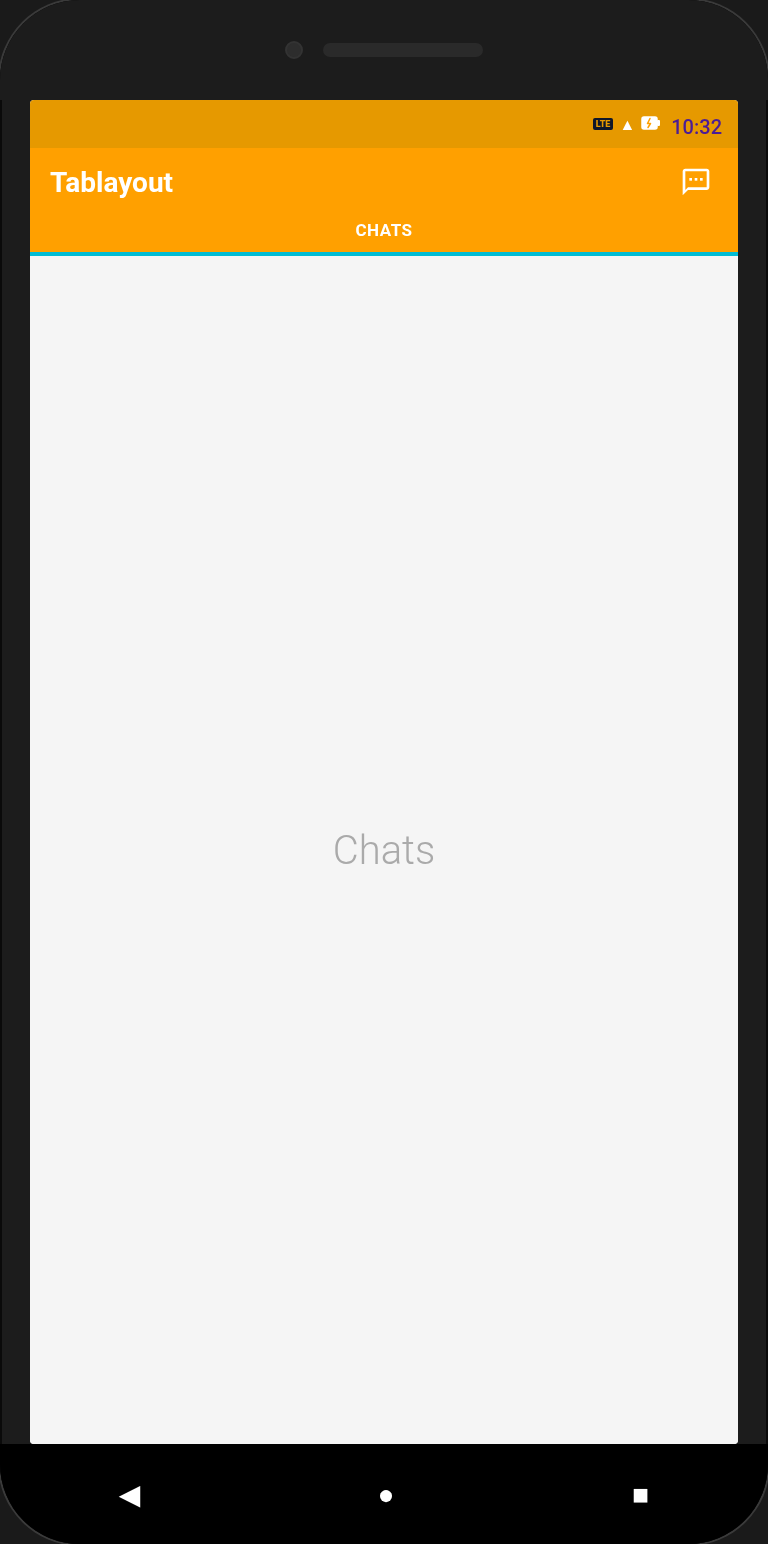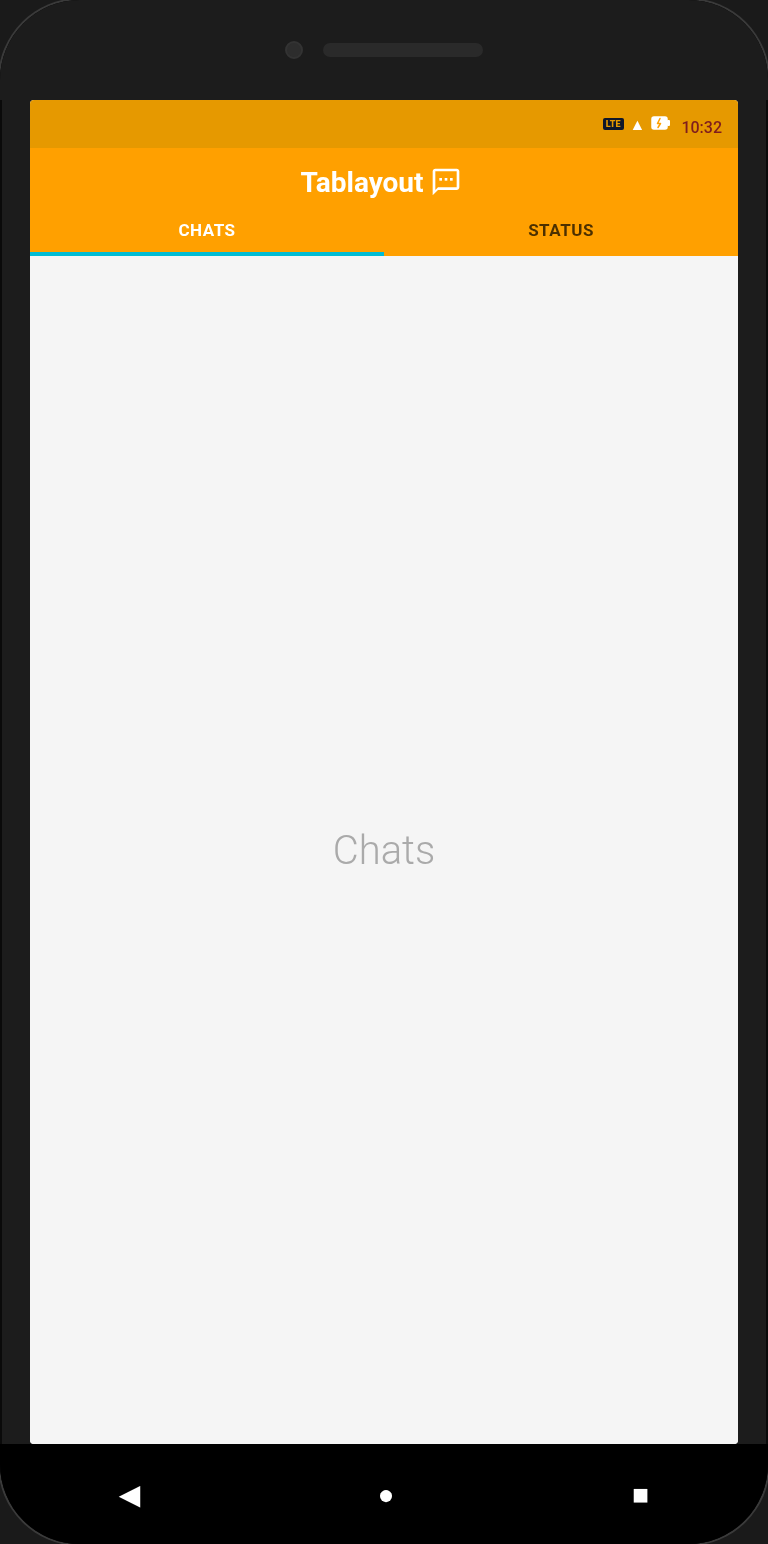--- a/index.html
+++ b/index.html
@@ -128,34 +128,34 @@
       color: white;
       font-size: 16px;
     }
 
     .battery-icon {
       color: white;
       font-size: 18px;
     }
 
     .time-text {
-      color: #7f1d1d;
-      font-size: 16px;
+      color: #4c1d95;
+      font-size: 20px;
       font-weight: 500;
       margin-left: 4px;
       margin-top: 6px;
     }
 
     
     .app-bar {
       background: #FFA000;
       padding: 12px 20px 0 20px;
       display: flex;
       align-items: center;
-      justify-content: center;
+      justify-content: space-between;
     }
 
     .app-title {
       color: white;
       font-size: 28px;
       font-weight: 700;
     }
 
     .message-icon-btn {
       color: white;
@@ -271,23 +271,20 @@
             <rect x="15" y="9" width="2" height="2" fill="white"></rect>
           </svg>
         </div>
       </div>
 
       <div class="tab-bar">
         <div class="tab-item active">
           <span class="tab-label">CHATS</span>
           <div class="tab-indicator"></div>
         </div>
-        <div class="tab-item">
-          <span class="tab-label">STATUS</span>
-        </div>
       </div>
 
       <div class="content-area">
         <span class="content-text">Chats</span>
       </div>
 
     </div>
   </div>
 
   <div class="phone-bottom">

